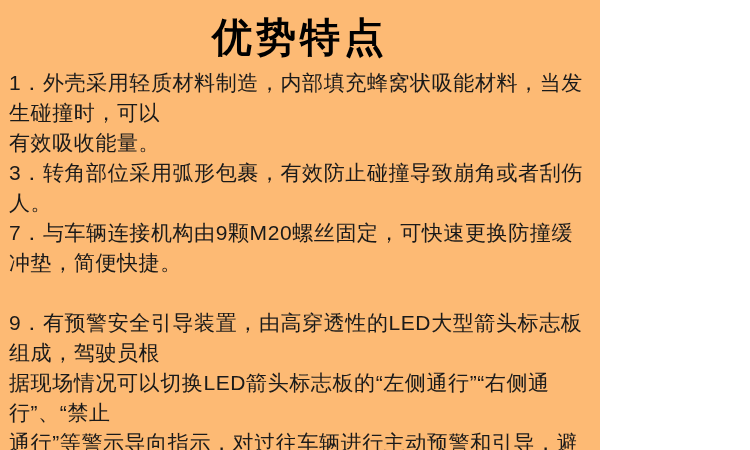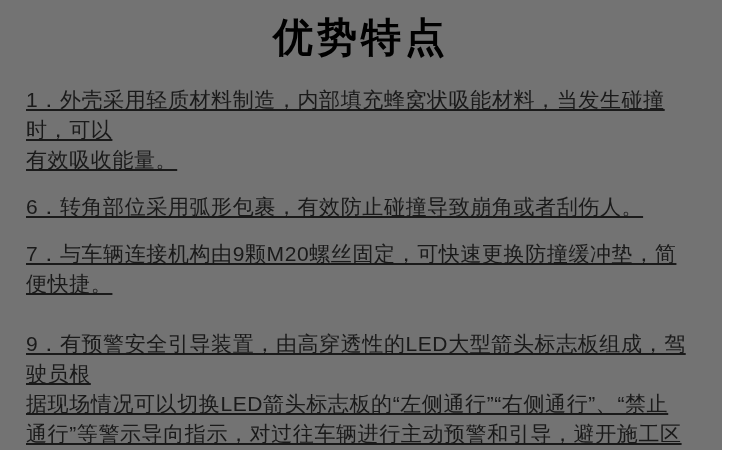--- a/index.html
+++ b/index.html
@@ -7,59 +7,58 @@
     padding: 0;
     background: #ffffff;
   }
   body {
     width: 750px;
     height: 450px;
     overflow: hidden;
     font-family: "Liberation Sans", sans-serif;
   }
   .page {
-    width: 722px;
+    width: 600px;
     height: 450px;
-    background: #737373;
+    background: #fdba74;
     box-sizing: border-box;
   }
   .title {
     margin: 0;
     padding-top: 13px;
     text-align: center;
     font-size: 40px;
     line-height: 48px;
     font-weight: 700;
     letter-spacing: 4px;
     color: #000000;
   }
   .features {
     padding: 7px 8px 0 9px;
     font-size: 21px;
     line-height: 30px;
     letter-spacing: 0.6px;
     color: #1a1a1a;
   }
   .feature {
-    margin: 17px;
+    margin: 0;
     white-space: pre-line; 
-    text-decoration: underline;
   }
   .feature.gap-before {
     margin-top: 30px;
   }
 </style>
 </head>
 <body>
 
 <main class="page">
   <h1 class="title">优势特点</h1>
 
   <section class="features">
     <p class="feature">1．外壳采用轻质材料制造，内部填充蜂窝状吸能材料，当发生碰撞时，可以
 有效吸收能量。</p>
-    <p class="feature">6．转角部位采用弧形包裹，有效防止碰撞导致崩角或者刮伤人。</p>
+    <p class="feature">3．转角部位采用弧形包裹，有效防止碰撞导致崩角或者刮伤人。</p>
     <p class="feature">7．与车辆连接机构由9颗M20螺丝固定，可快速更换防撞缓冲垫，简便快捷。</p>
     <p class="feature gap-before">9．有预警安全引导装置，由高穿透性的LED大型箭头标志板组成，驾驶员根
 据现场情况可以切换LED箭头标志板的“左侧通行”“右侧通行”、“禁止
 通行”等警示导向指示，对过往车辆进行主动预警和引导，避开施工区域。</p>
   </section>
 </main>
 
 </body></html>

